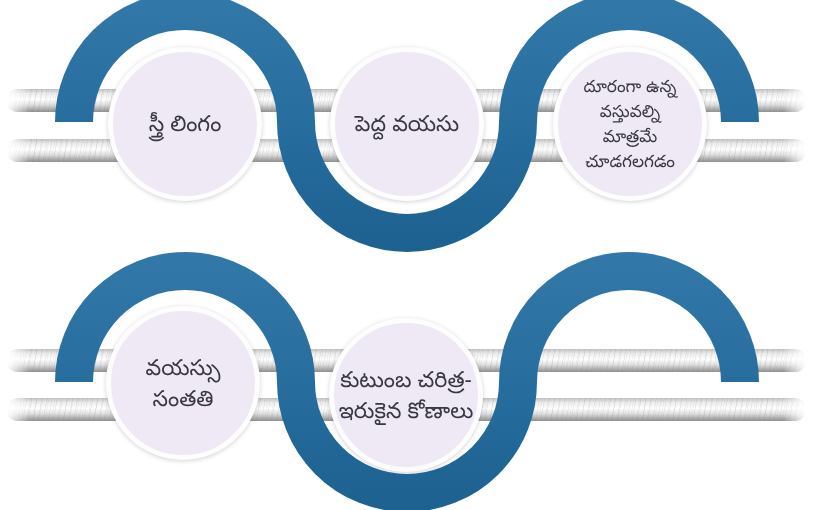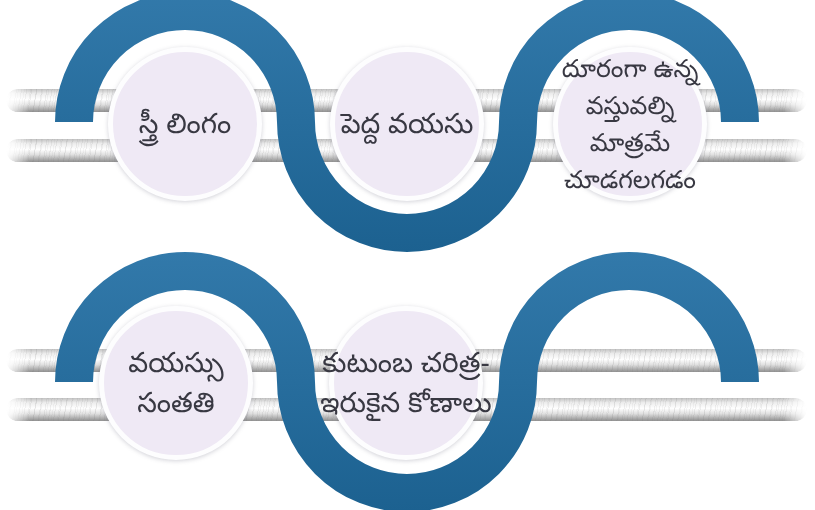--- a/index.html
+++ b/index.html
@@ -55,29 +55,29 @@
     box-shadow: 0 1px 4px rgba(110,110,130,0.30);
     display: flex;
     align-items: center;
     justify-content: center;
     z-index: 3;
   }
   .node-label {
     white-space: pre;
     text-align: center;
     color: #383842;
-    font-size: 28px;
+    font-size: 22px;
     line-height: 1.42;
   }
   .c1 { left: 108px; top: 47px; }
   .c2 { left: 330px; top: 47px; justify-content: center; }
   .c3 { left: 553px; top: 47px; }
-  .c3 .node-label { font-size: 25px; line-height: 1.48; }
-  .c4 { left: 99px; top: 306px; }
-  .c5 { left: 329px; top: 306px; }
+  .c3 .node-label { font-size: 17px; line-height: 1.48; }
+  .c4 { left: 106px; top: 306px; }
+  .c5 { left: 329px; top: 318px; }
   .c6 { left: 553px; top: 306px; }
 </style>
 </head>
 <body>
 
 <div class="stage">
 
   <div class="band band-r1-top"></div>
   <div class="band band-r1-bottom"></div>
   <div class="band band-r2-top"></div>

